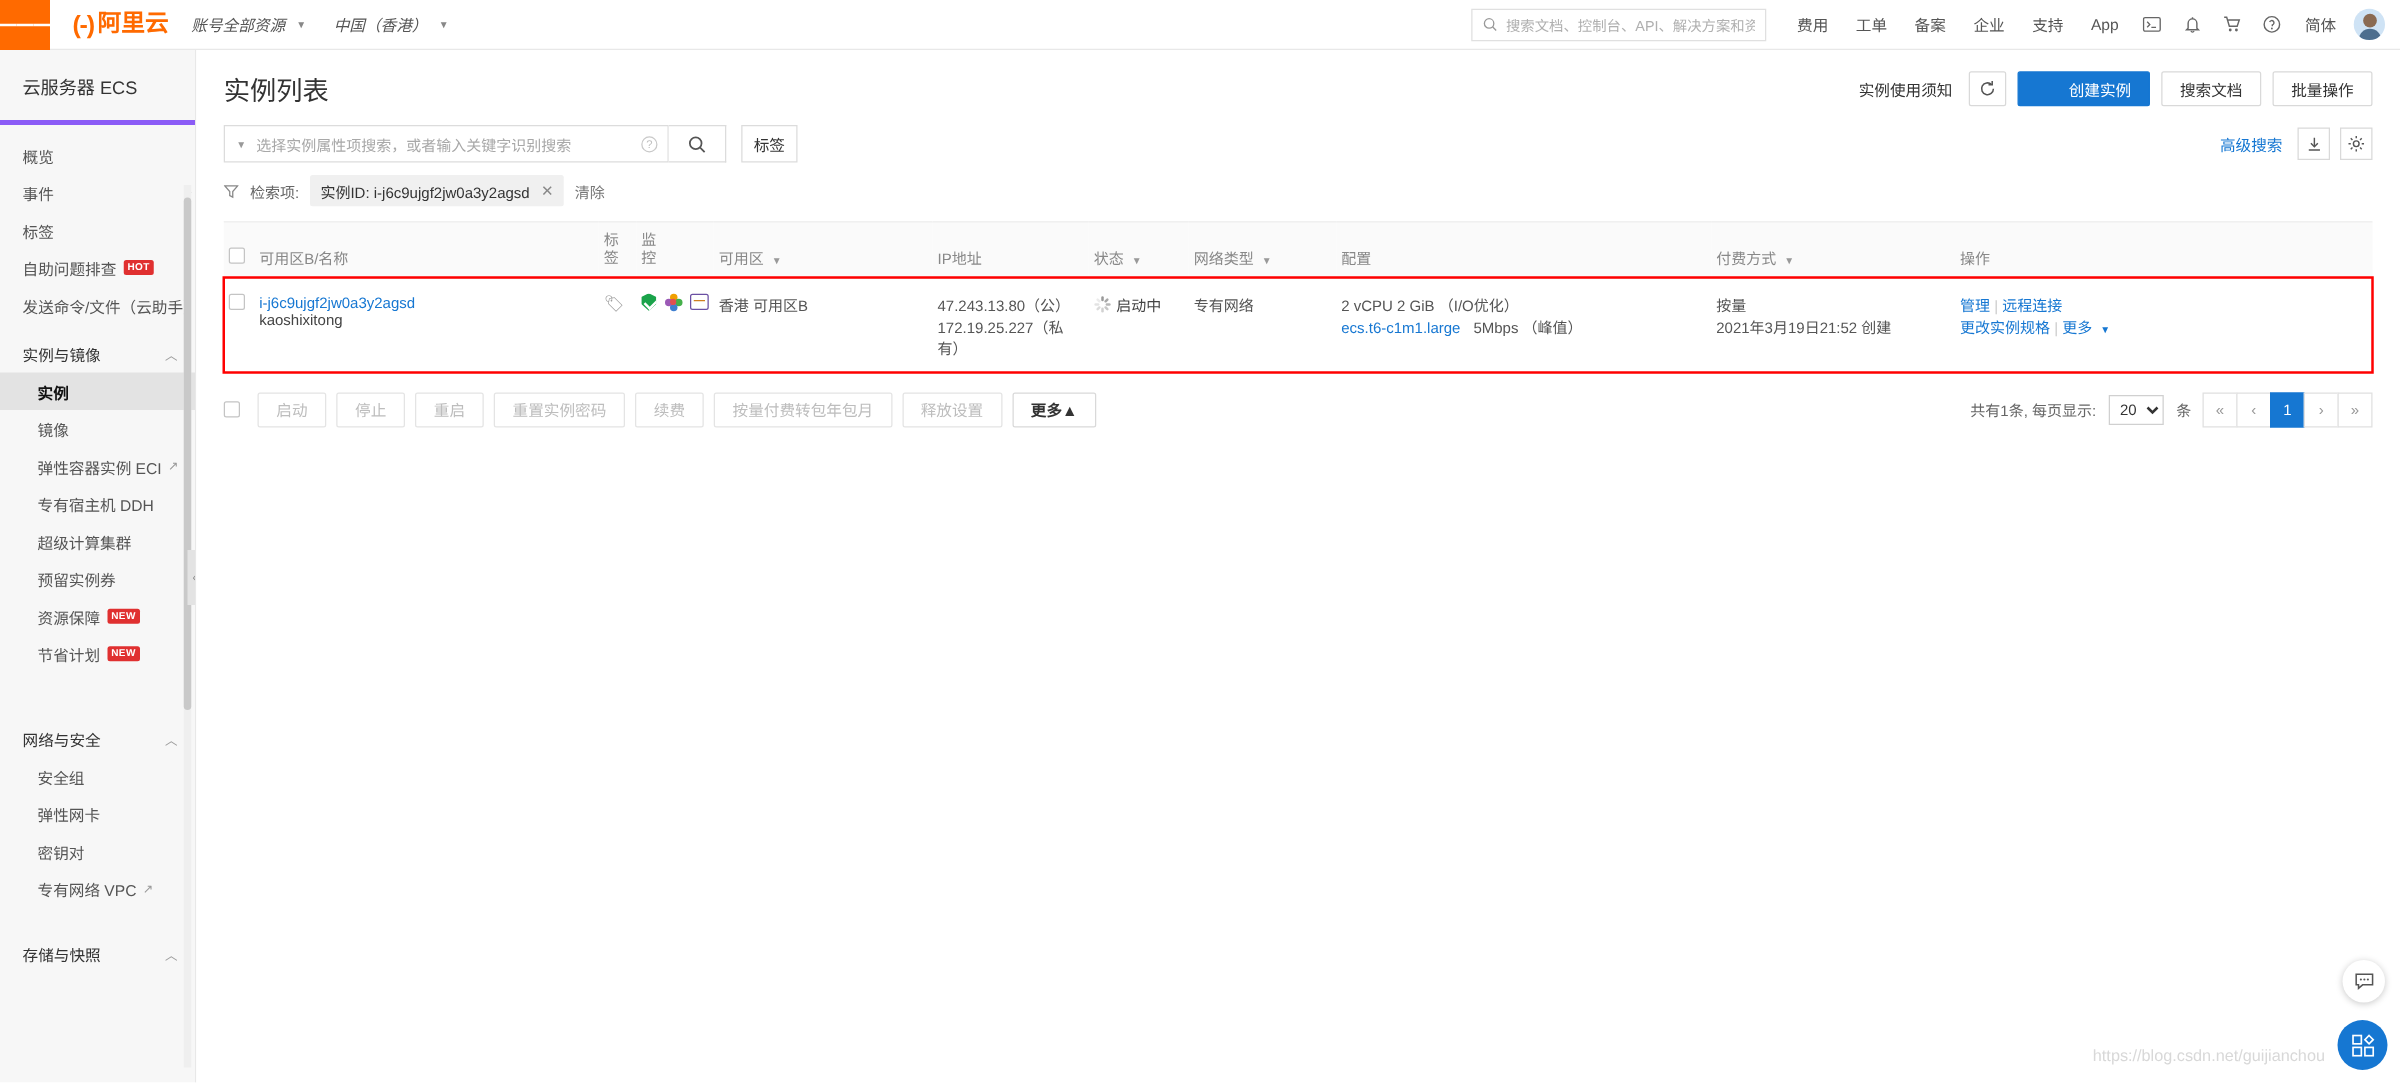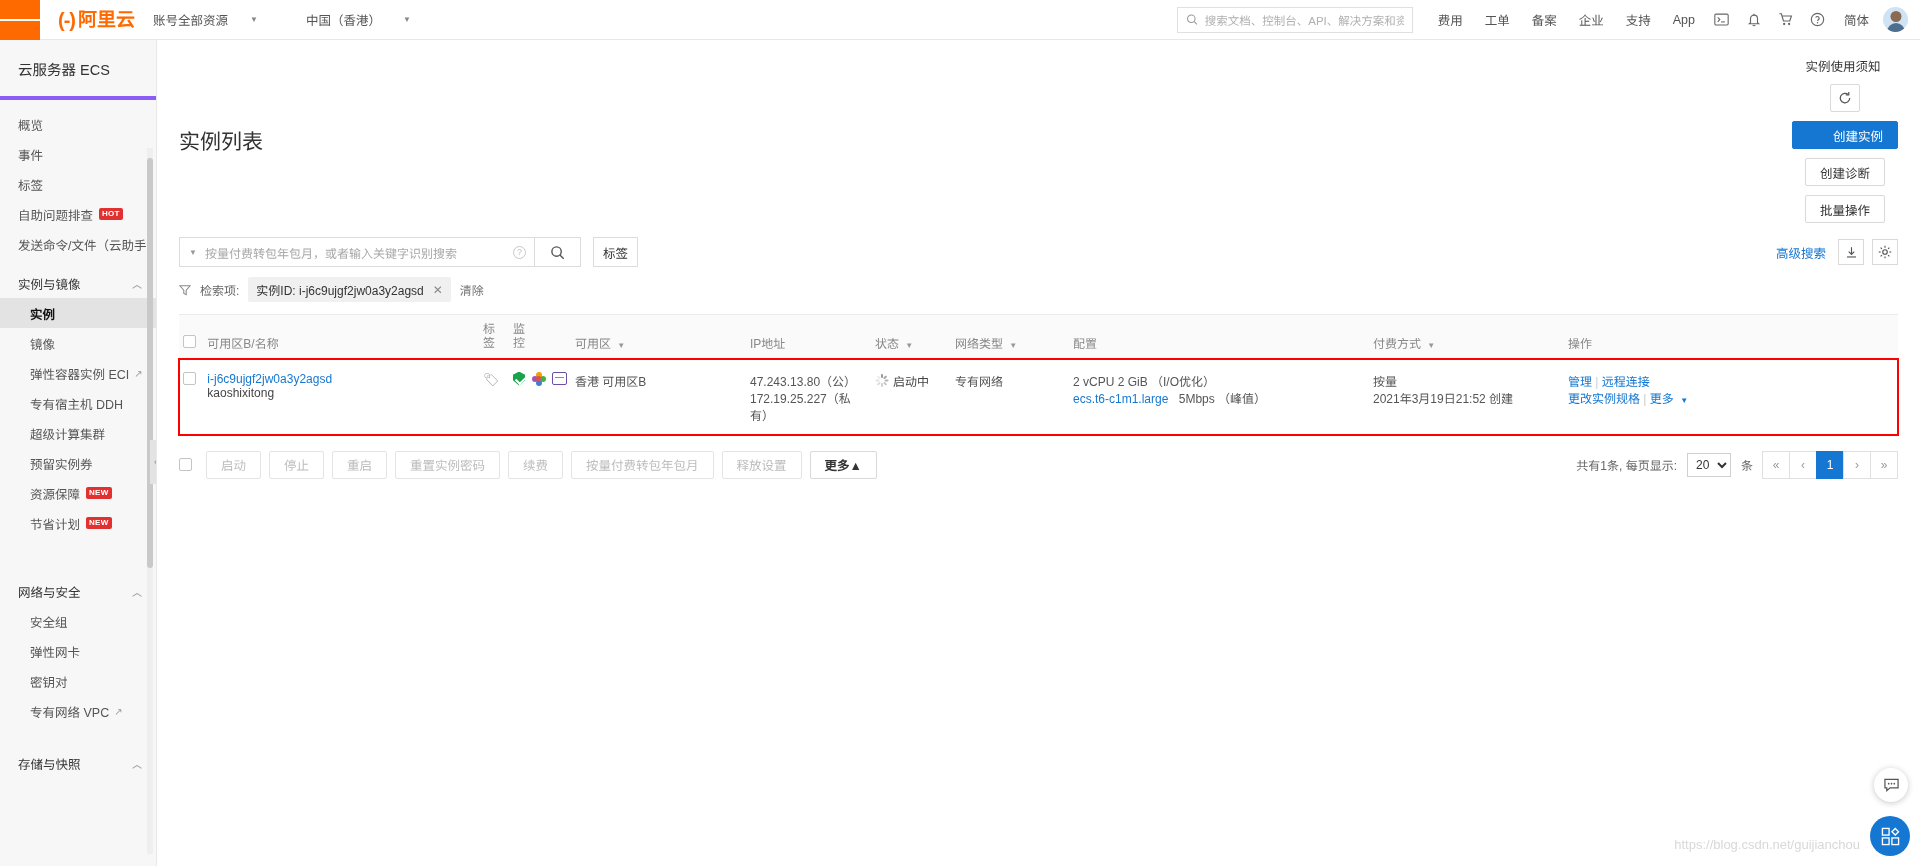--- a/index.html
+++ b/index.html
@@ -35,23 +35,24 @@
   }
   .brand-logo {
     color: #ff6a00; font-size: 20px; font-weight: bold;
     letter-spacing: -1px; line-height: 1;
   }
   .brand-text {
     color: #ff6a00; font-size: 19px; font-weight: bold;
     margin-left: 3px; line-height: 1;
   }
   .topbar-scope {
-    display: flex; align-items: center; gap: 22px;
+    display: flex; align-items: center; gap: 9px;
     margin-left: 18px; font-size: 12.5px; color: #555; cursor: pointer;
     flex: 0 0 auto;
+    font-style: italic;
   }
   .topbar-scope .caret { font-size: 8px; color: #888; }
   .scope-sep { margin: 0 2px; }
   .topbar-spacer { flex: 1 1 auto; }
   .top-search {
     width: 236px; height: 26px;
     border: 1px solid #e0e0e0;
     display: flex; align-items: center;
     padding: 0 8px; gap: 7px;
     background: #fff; cursor: text;
@@ -152,21 +153,21 @@
     color: #888; font-size: 9px; cursor: pointer; z-index: 5;
   }
 
   
   .main { flex: 1 1 auto; background: #fff; position: relative; overflow: hidden; }
   .page-head {
     display: flex; align-items: center;
     padding: 16px 22px 14px 22px;
   }
   .page-title { font-size: 21px; color: #333; font-weight: normal; }
-  .page-head-right { margin-left: auto; display: flex; align-items: center; gap: 9px; flex-direction: column; }
+  .page-head-right { margin-left: auto; display: flex; align-items: center; gap: 9px; }
   .notice-link { font-size: 12.5px; color: #333; cursor: pointer; margin-right: 4px; }
   .btn {
     height: 28px; min-width: 28px;
     border: 1px solid #d9d9d9; background: #fff;
     color: #333; font-size: 12.5px;
     padding: 0 14px; cursor: pointer;
     display: inline-flex; align-items: center; justify-content: center;
     border-radius: 2px; font-family: inherit;
     white-space: nowrap;
   }
@@ -486,29 +487,29 @@
       <div class="page-title">实例列表</div>
       <div class="page-head-right">
         <span class="notice-link">实例使用须知</span>
         <button class="btn icon-only">
           <svg width="14" height="14" viewBox="0 0 16 16">
             <path d="M13.4 8 a5.4 5.4 0 1 1 -1.7 -3.9" fill="none" stroke="#555" stroke-width="1.4"></path>
             <polyline points="12.3,1 12.3,4.4 8.9,4.4" fill="none" stroke="#555" stroke-width="1.4"></polyline>
           </svg>
         </button>
         <button class="btn primary">创建实例</button>
-        <button class="btn">创建诊断</button>
+        <button class="btn">搜索文档</button>
         <button class="btn">批量操作</button>
       </div>
     </div>
 
     <div class="filter-row">
       <div class="search-box">
         <span class="tri">▼</span>
-        <span class="ph">按量付费转包年包月，或者输入关键字识别搜索</span>
+        <span class="ph">选择实例属性项搜索，或者输入关键字识别搜索</span>
         <span class="q-ic">?</span>
       </div>
       <div class="search-btn">
         <svg width="15" height="15" viewBox="0 0 16 16">
           <circle cx="7" cy="7" r="5" fill="none" stroke="#555" stroke-width="1.5"></circle>
           <line x1="10.6" y1="10.6" x2="14.6" y2="14.6" stroke="#555" stroke-width="1.5"></line>
         </svg>
       </div>
       <div class="tag-btn">标签</div>
 

